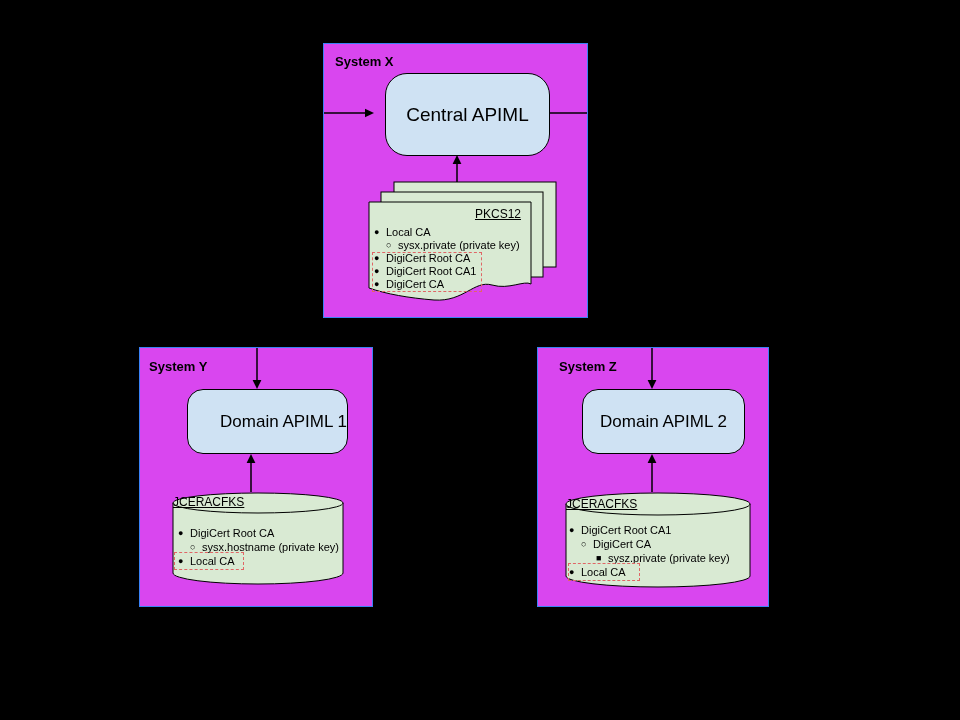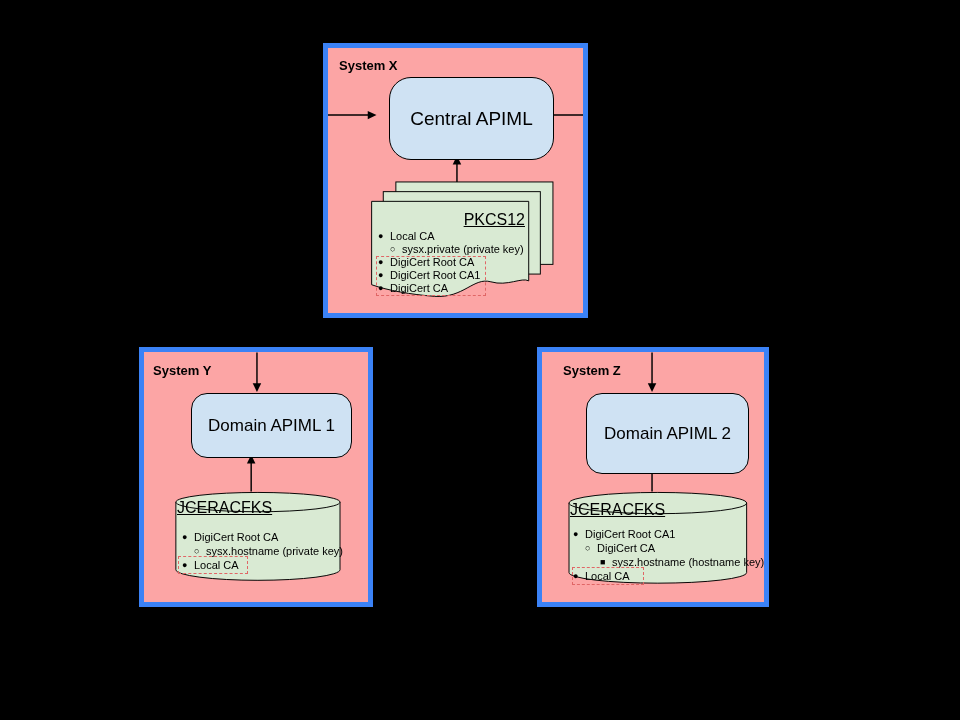--- a/index.html
+++ b/index.html
@@ -1,32 +1,32 @@
 <!DOCTYPE html>
 <html><head>
 <meta charset="utf-8">
 <style>
   html,body{margin:0;padding:0;background:#000;}
   .canvas{
     position:relative;width:960px;height:720px;background:#000;
     font-family:"Liberation Sans",sans-serif;color:#000;overflow:hidden;
   }
   .sysbox{
-    position:absolute;background:#fca5a5;border:5px solid #3b82f6;
+    position:absolute;background:#d946ef;border:1px solid #3b82f6;
     box-sizing:border-box;
   }
   .sys-title{position:absolute;font-size:13px;font-weight:bold;white-space:nowrap;}
   .overlay{position:absolute;left:0;top:0;width:100%;height:100%;display:block;}
   .node{
     position:absolute;background:#CFE2F3;border:1px solid #000;box-sizing:border-box;
     display:flex;align-items:center;justify-content:center;white-space:nowrap;margin-left:11px;
   }
   .node-central{border-radius:22px;font-size:19px;}
   .node-domain{border-radius:16px;font-size:17px;}
-  .store-title{position:absolute;font-size:16px;text-decoration:underline;white-space:nowrap;}
+  .store-title{position:absolute;font-size:12px;text-decoration:underline;white-space:nowrap;}
   .center{text-align:left;}
   .right{text-align:right;}
   .list{position:absolute;font-size:11px;white-space:nowrap;}
   .lh13 .li{line-height:13px;height:13px;}
   .lh14 .li{line-height:14px;height:14px;}
   .mk{display:inline-block;width:12px;font-size:9px;vertical-align:1px;}
   .lvl1{padding-left:12px;}
   .lvl2{padding-left:27px;}
   .hl{position:absolute;border:1.5px dashed #E06666;box-sizing:border-box;}
   line,path.shape,ellipse,rect.page{stroke:#000;}
@@ -106,21 +106,21 @@
       </g>
 
       <g>
         <path class="shape" fill="#D9EAD3" d="M33,155 V225 A85,11 0 0 0 203,225 V155"></path>
         <ellipse cx="118" cy="155" rx="85" ry="10" fill="#D9EAD3"></ellipse>
       </g>
     </svg>
 
     <div class="sys-title" style="left:9px;top:11px;">System Y</div>
 
-    <div class="node node-domain" style="left:36px;top:41px;width:161px;height:65px;">
+    <div class="node node-domain" style="left:36px;top:41px;width:161px;height:65px;justify-content:flex-end;">
       <span>Domain APIML 1</span>
     </div>
 
     <div class="store-title center" style="left:33px;top:147px;width:170px;">JCERACFKS</div>
 
     <div class="list lh14" style="left:38px;top:178px;">
       <div class="li">
         <span class="mk">●</span><span>DigiCert Root CA</span>
       </div>
       <div class="li lvl1">
@@ -149,35 +149,35 @@
       </g>
 
       <g>
         <path class="shape" fill="#D9EAD3" d="M28,156 V228 A92,11 0 0 0 212,228 V156"></path>
         <ellipse cx="120" cy="156" rx="92" ry="11" fill="#D9EAD3"></ellipse>
       </g>
     </svg>
 
     <div class="sys-title" style="left:21px;top:11px;">System Z</div>
 
-    <div class="node node-domain" style="left:33px;top:41px;width:163px;height:81px;">
+    <div class="node node-domain" style="left:33px;top:41px;width:163px;height:65px;">
       <span>Domain APIML 2</span>
     </div>
 
     <div class="store-title center" style="left:28px;top:149px;width:184px;">JCERACFKS</div>
 
     <div class="list lh14" style="left:31px;top:175px;">
       <div class="li">
         <span class="mk">●</span><span>DigiCert Root CA1</span>
       </div>
       <div class="li lvl1">
         <span class="mk">○</span><span>DigiCert CA</span>
       </div>
       <div class="li lvl2">
-        <span class="mk">■</span><span>sysz.hostname (hostname key)</span>
+        <span class="mk">■</span><span>sysz.private (private key)</span>
       </div>
       <div class="li">
         <span class="mk">●</span><span>Local CA</span>
       </div>
     </div>
 
     <div class="hl" style="left:30px;top:215px;width:72px;height:18px;"></div>
   </div>
 
 </div>

